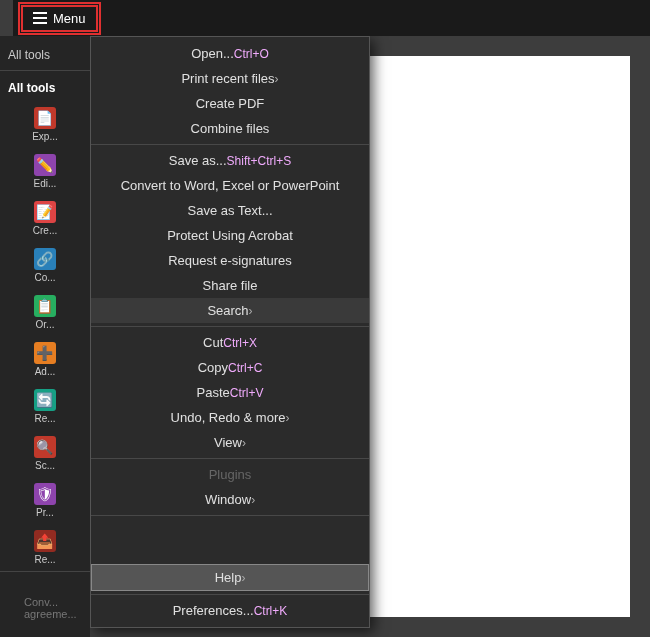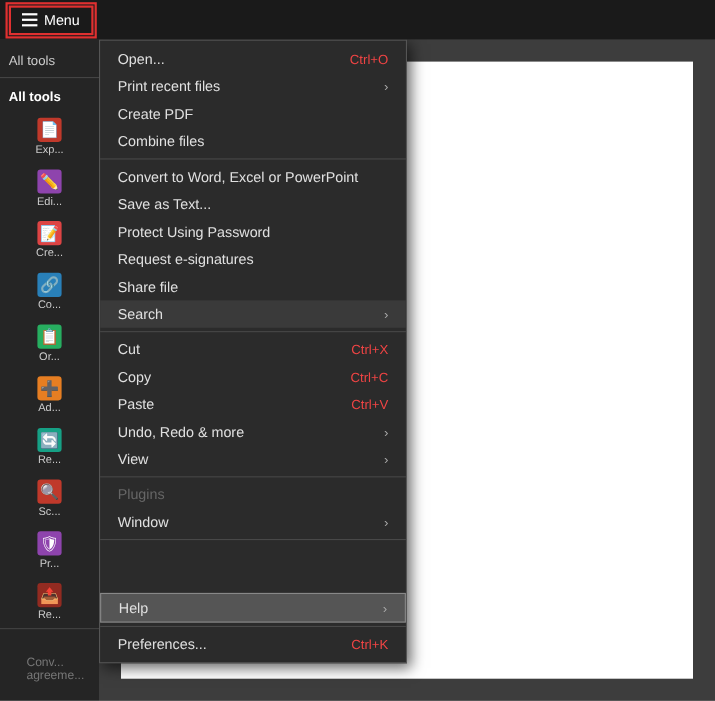--- a/index.html
+++ b/index.html
@@ -12,20 +12,21 @@
       background: #3d3d3d;
     }
 
     
     .top-bar {
       background: #1a1a1a;
       height: 36px;
       display: flex;
       align-items: center;
       padding: 0 8px;
+      margin-left: 13px;
     }
     .menu-button {
       background: transparent;
       border: 2px solid #e03030;
       color: #fff;
       padding: 4px 10px;
       cursor: pointer;
       display: flex;
       align-items: center;
       gap: 6px;
@@ -147,37 +148,37 @@
       background: #2b2b2b;
       border: 1px solid #555;
       box-shadow: 4px 4px 12px rgba(0,0,0,0.6);
       z-index: 100;
       padding: 4px 0;
     }
 
     .menu-item {
       display: flex;
       align-items: center;
-      justify-content: space-between;
+      justify-content: center;
       padding: 5px 16px;
       color: #e0e0e0;
       cursor: pointer;
       font-size: 13px;
       white-space: nowrap;
     }
     .menu-item.disabled { color: #666; cursor: default; }
     .menu-item.highlighted {
       background: #3a3a3a;
     }
     .menu-item.help-highlighted {
       background: #555;
       border: 1px solid #888;
       margin-top: 48px;
     }
-    .menu-item-right { display: flex; align-items: center; gap: 8px; color: #ef4444; font-size: 12px; }
+    .menu-item-right { display: flex; align-items: center; gap: 8px; color: #f0abfc; font-size: 12px; }
     .menu-arrow { color: #aaa; font-size: 12px; }
 
     .menu-separator {
       height: 1px;
       background: #484848;
       margin: 3px 0;
     }
 
     .submenu-wrapper {
       position: absolute;
@@ -280,27 +281,31 @@
           <span class="menu-arrow">›</span>
         </div>
         <div class="menu-item">
           <span>Create PDF</span>
         </div>
         <div class="menu-item">
           <span>Combine files</span>
         </div>
         <div class="menu-separator"></div>
         <div class="menu-item">
+          <span>Save as...</span>
+          <span class="menu-item-right">Shift+Ctrl+S</span>
+        </div>
+        <div class="menu-item">
           <span>Convert to Word, Excel or PowerPoint</span>
         </div>
         <div class="menu-item">
           <span>Save as Text...</span>
         </div>
         <div class="menu-item">
-          <span>Protect Using Password</span>
+          <span>Protect Using Acrobat</span>
         </div>
         <div class="menu-item">
           <span>Request e-signatures</span>
         </div>
         <div class="menu-item">
           <span>Share file</span>
         </div>
         <div class="menu-item highlighted">
           <span>Search</span>
           <span class="menu-arrow">›</span>

